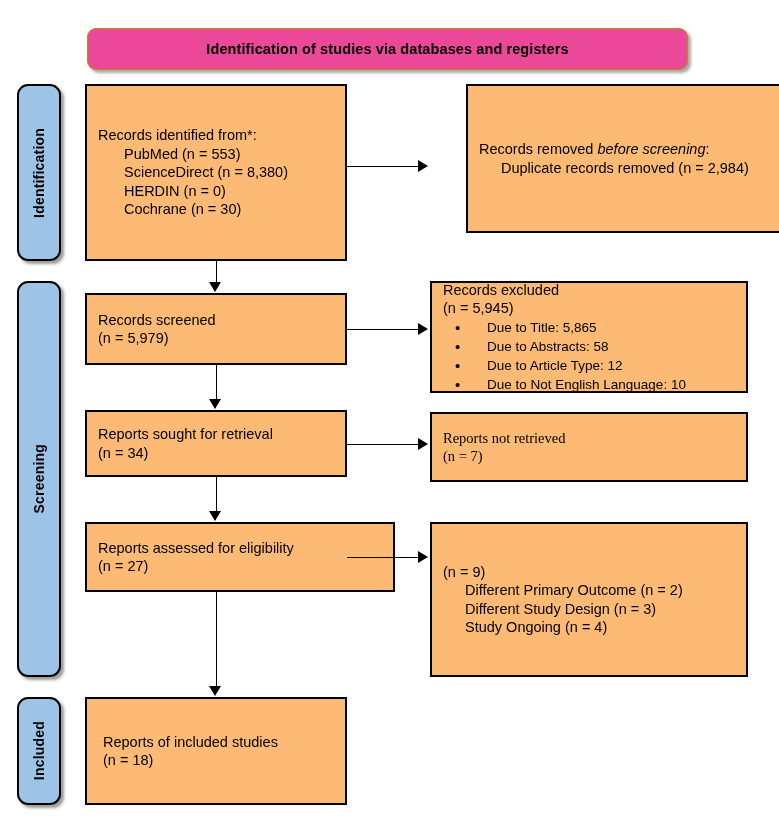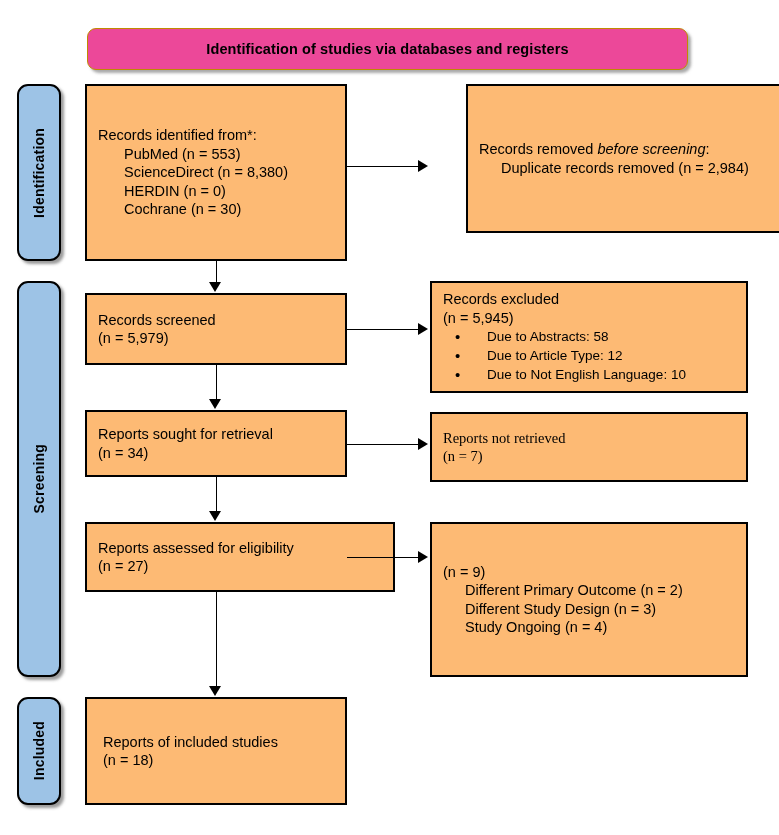--- a/index.html
+++ b/index.html
@@ -197,20 +197,21 @@
 
   <div class="fbox" id="box-screened">
     <div class="line">Records screened</div>
     <div class="line">(n = 5,979)</div>
   </div>
 
   <div class="fbox" id="box-records-excl">
     <div class="line">Records excluded</div>
     <div class="line">(n = 5,945)</div>
     <ul class="bullets">
+      <li>Due to Title: 5,865</li>
       <li>Due to Abstracts: 58</li>
       <li>Due to Article Type: 12</li>
       <li>Due to Not English Language: 10</li>
     </ul>
   </div>
 
   <div class="fbox" id="box-sought">
     <div class="line">Reports sought for retrieval</div>
     <div class="line">(n = 34)</div>
   </div>

